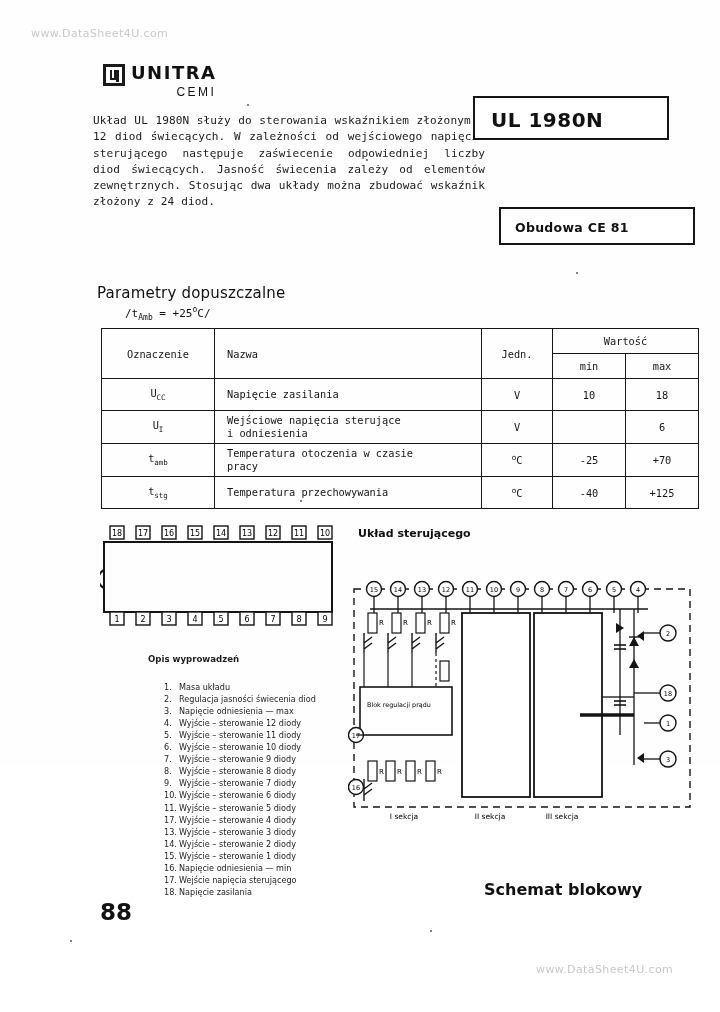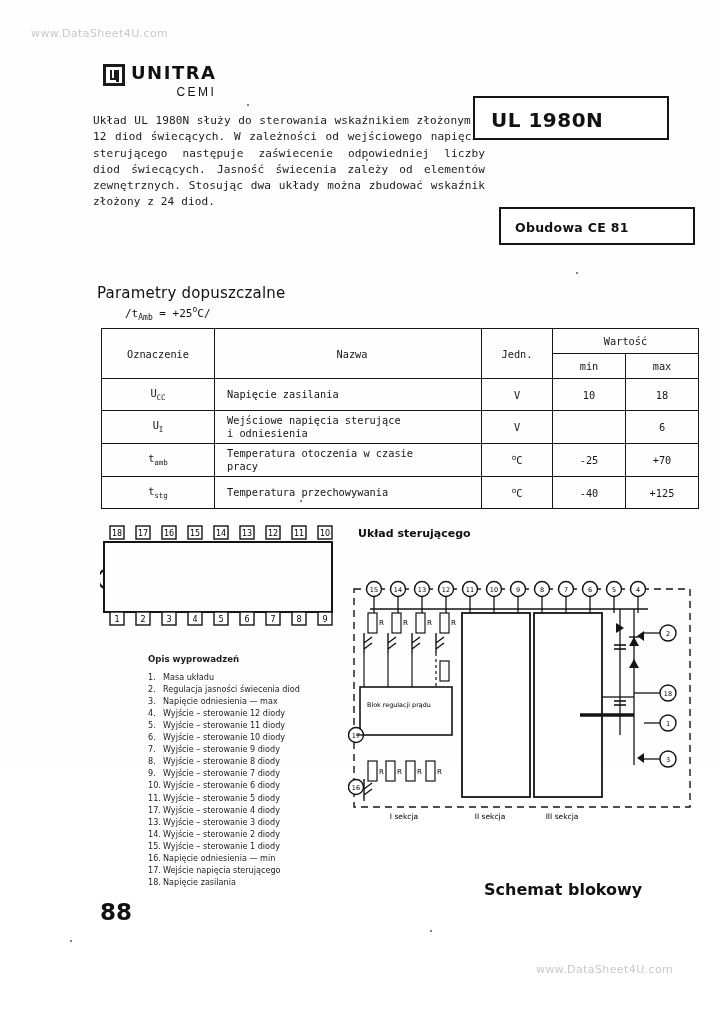--- a/index.html
+++ b/index.html
@@ -175,21 +175,21 @@
     font-family: "DejaVu Sans", sans-serif;
     font-size: 8.1px;
     line-height: 12.05px;
     color: #1d1d1d;
   }
   .pinlist-title {
     font-weight: bold;
     font-size: 8.6px;
     margin-bottom: 6px;
   }
-  .pinlist ol { margin: 0; padding: 0; list-style: none; }
+  .pinlist ol { margin: 16px; padding: 0; list-style: none; }
   .pinlist li { white-space: nowrap; }
   .pn { display: inline-block; width: 15px; }
 
   
   .schem { position: absolute; left: 348px; top: 575px; width: 350px; height: 265px; }
   .schem-caption {
     position: absolute; left: 484px; top: 880px;
     font-size: 16px; font-weight: bold;
     font-family: "DejaVu Sans", sans-serif;
   }
@@ -231,21 +231,21 @@
 
   <div class="params-title">Parametry dopuszczalne</div>
   <div class="params-cond">
     <span>/t</span><sub>Amb</sub><span> = +25</span><sup>o</sup><span>C/</span>
   </div>
 
   <table class="ptable">
     <thead>
       <tr>
         <td class="c-sym" rowspan="2">Oznaczenie</td>
-        <td class="c-name" rowspan="2" style="text-align:center">Nazwa</td>
+        <td class="c-name" rowspan="2" style="">Nazwa</td>
         <td class="c-unit" rowspan="2">Jedn.</td>
         <td class="hdr-val" colspan="2">Wartość</td>
       </tr>
       <tr>
         <td class="c-min">min</td>
         <td class="c-max">max</td>
       </tr>
     </thead>
     <tbody>
       <tr>

